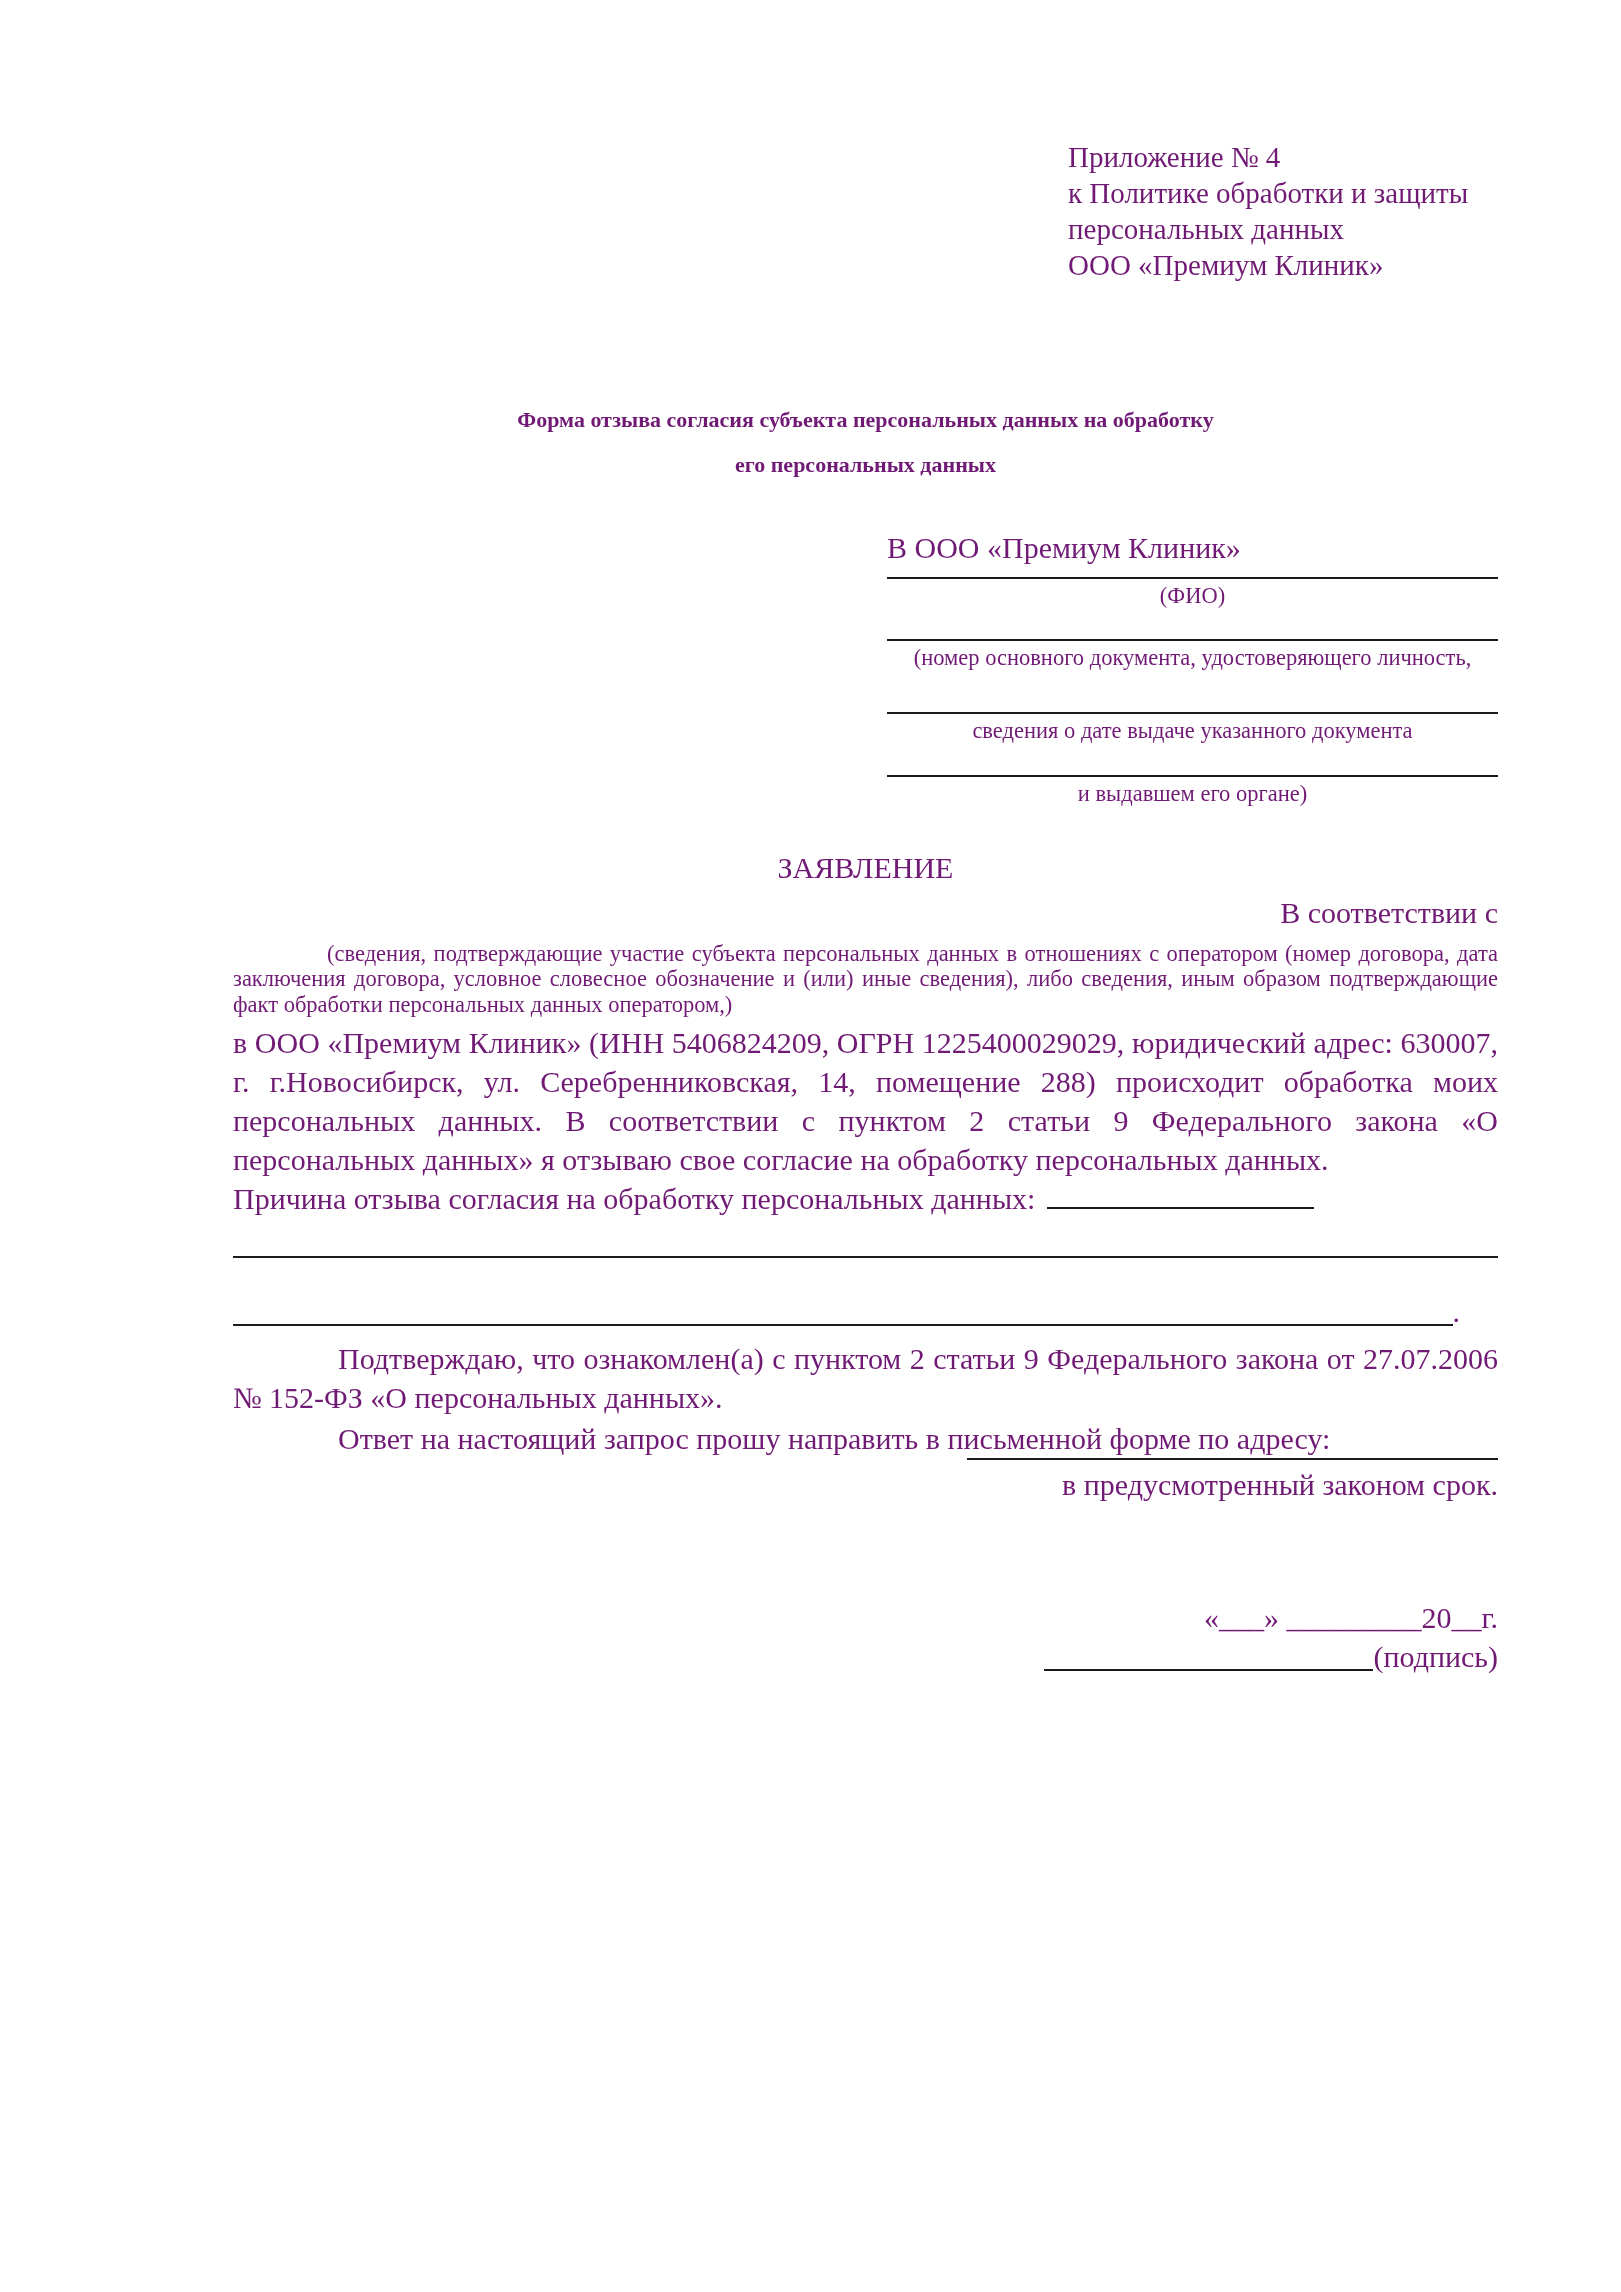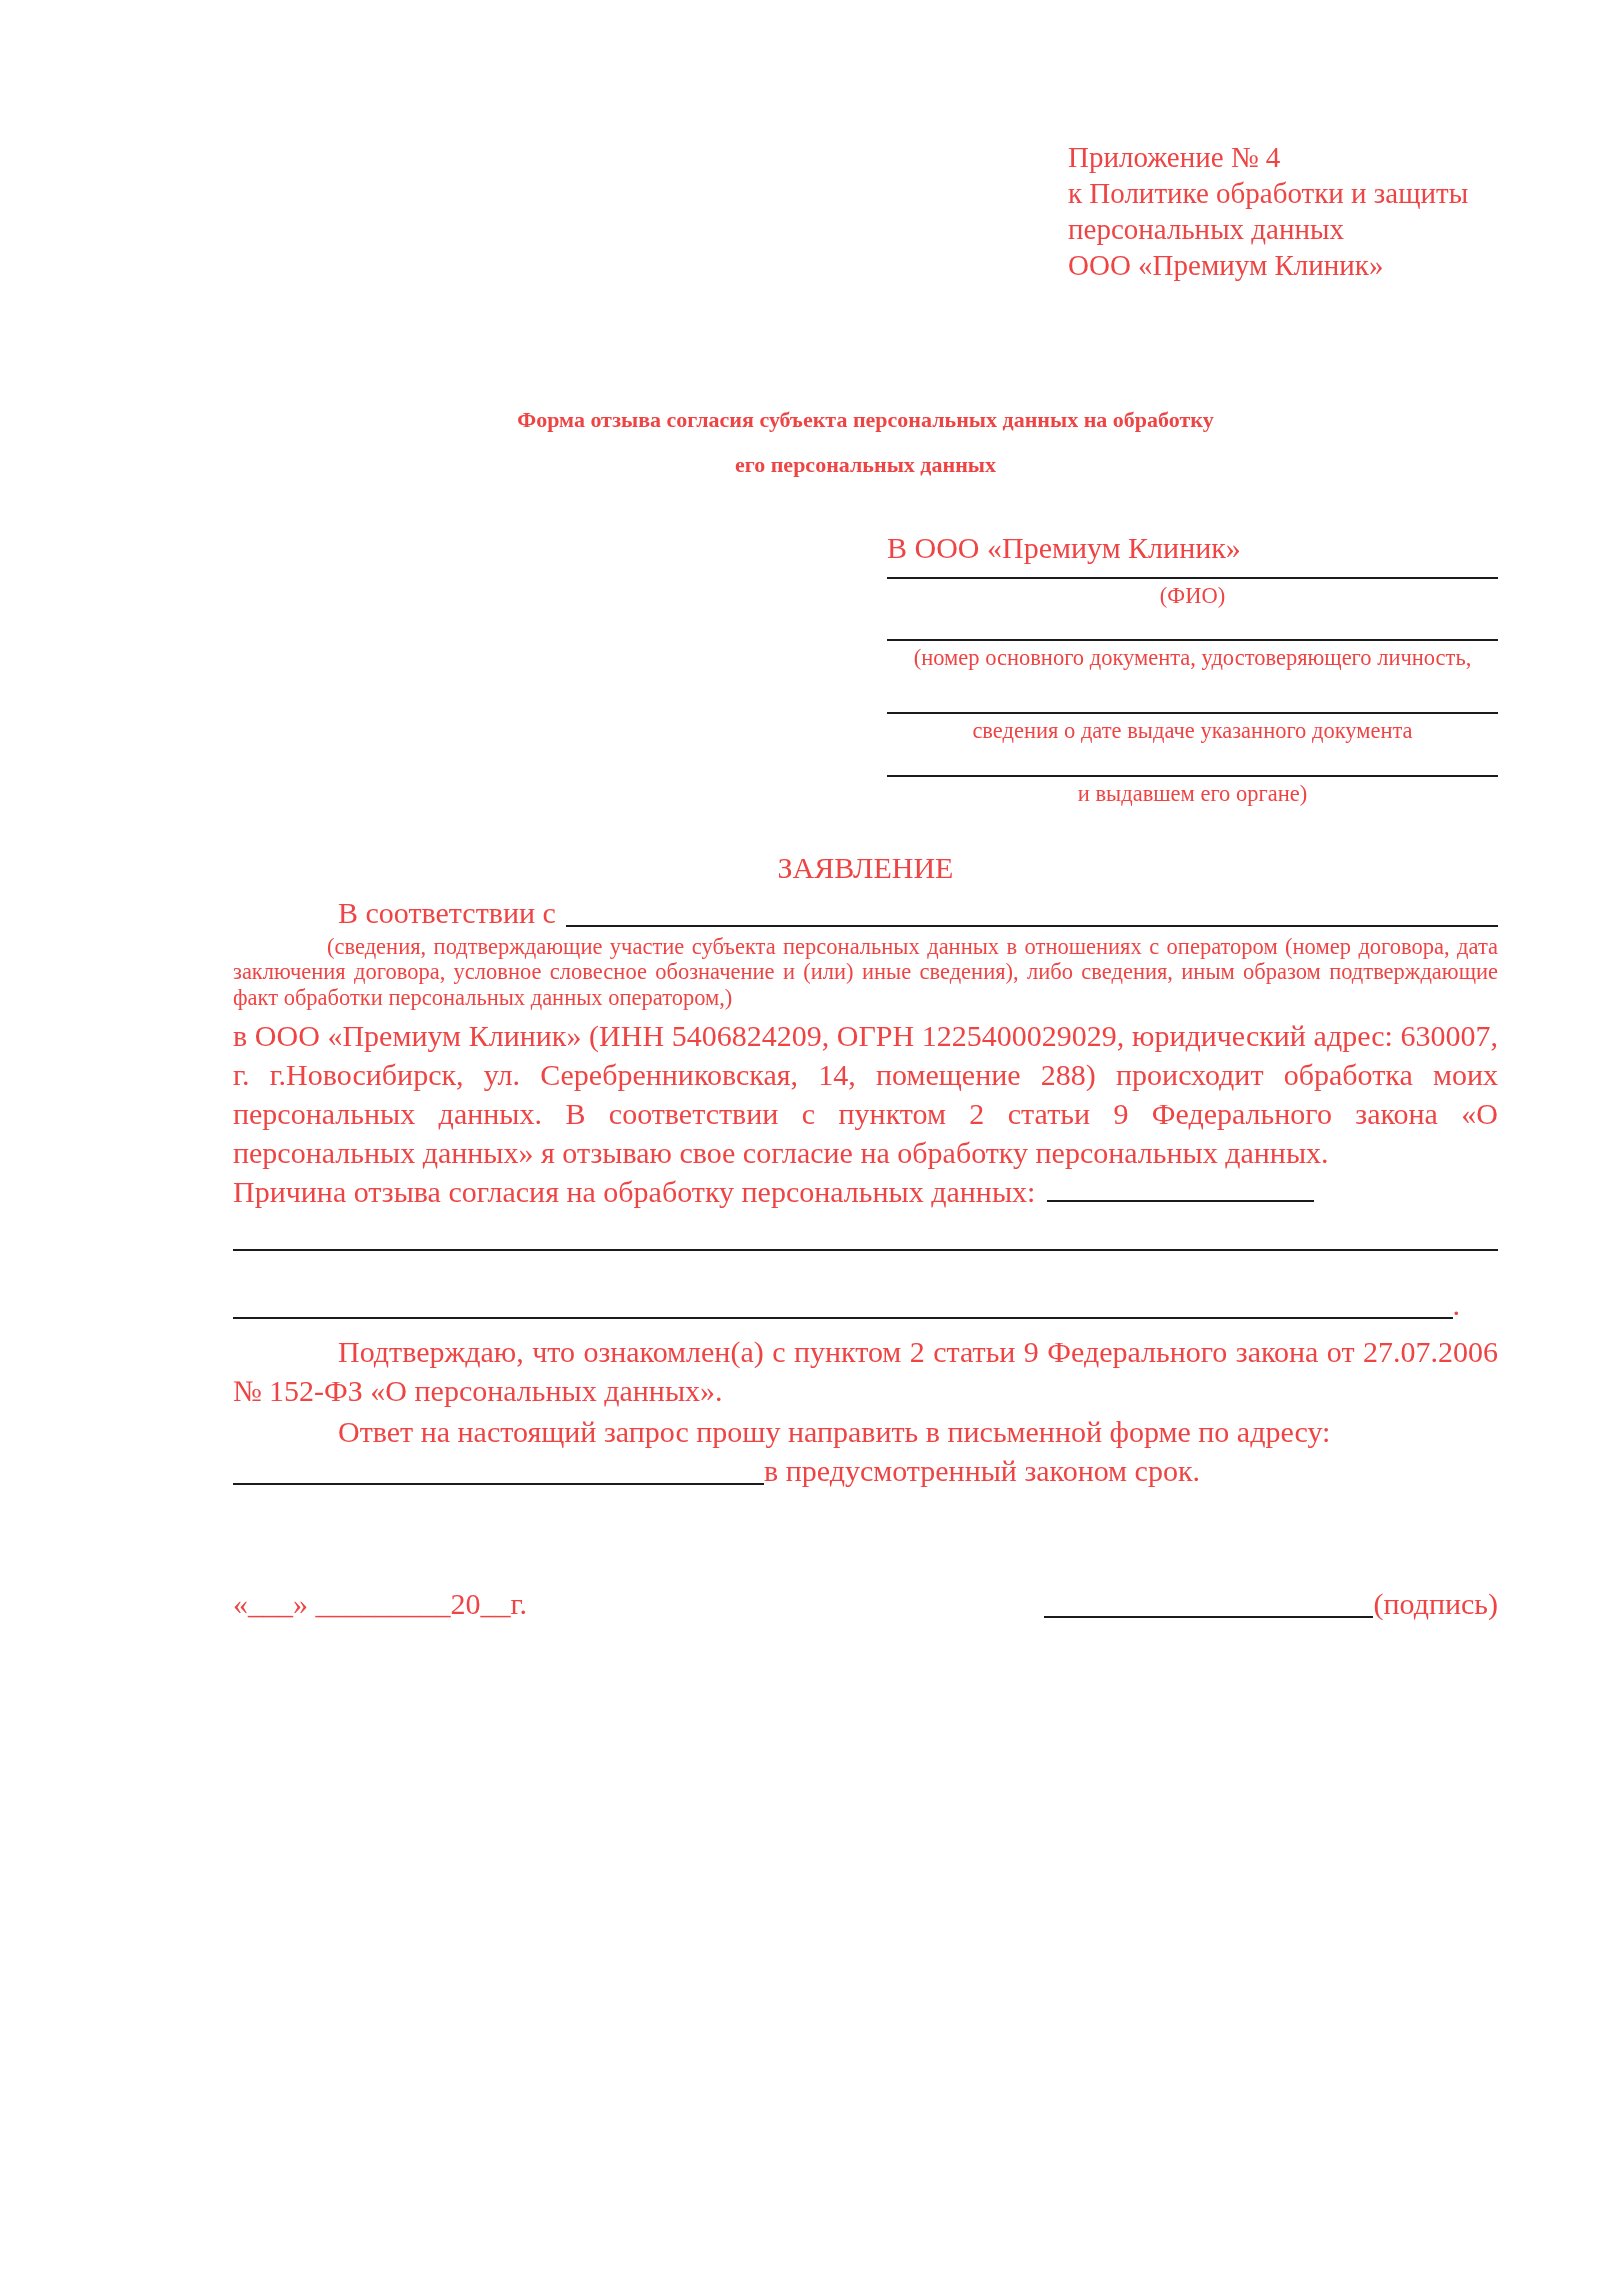--- a/index.html
+++ b/index.html
@@ -2,21 +2,21 @@
 <html lang="ru"><head>
 <meta charset="utf-8">
 <style>
   html, body { margin: 0; padding: 0; background: #888; }
   .page {
     position: relative;
     width: 1621px;
     height: 2293px;
     margin: 0 auto;
     background: #ffffff;
-    color: #ef4444;
+    color: #701a75;
     font-family: "Liberation Serif", "DejaVu Serif", serif;
     font-size: 30px;
     line-height: 39px;
     box-sizing: border-box;
     overflow: hidden;
   }
 
   
   .appendix {
     margin: 139px 123px 0 1068px;
@@ -48,21 +48,21 @@
     line-height: 27.4px;
     text-align: center;
     margin-top: 2.9px;
   }
 
   .heading {
     margin: 41px 123px 0 233px;
     text-align: center;
   }
 
-  .content { margin-left: 233px; margin-right: 123px; }
+  .content { margin-left: 233px; margin-right: 123px; flex-direction: column; }
 
   .intro-row {
     display: flex;
     align-items: flex-end;
     margin-top: 5.9px;
   }
   .intro-row .lead { padding-left: 105px; white-space: nowrap; }
   .fill-line {
     flex: 1;
     border-bottom: 2.9px solid #1b1b1b;

